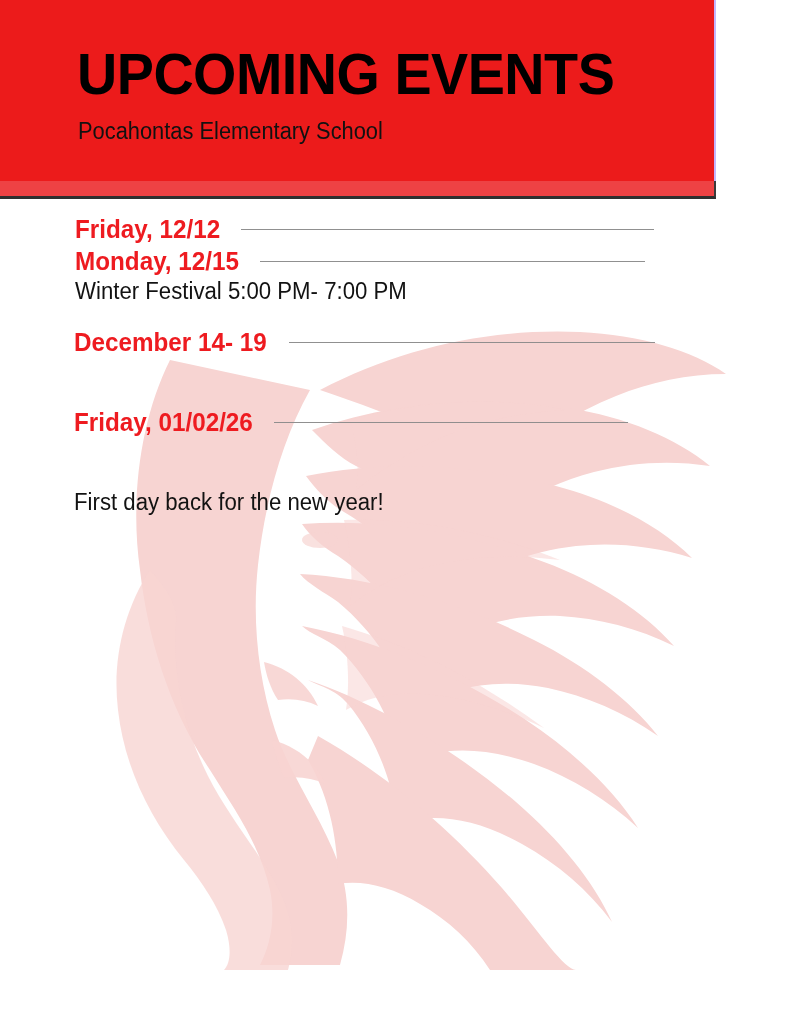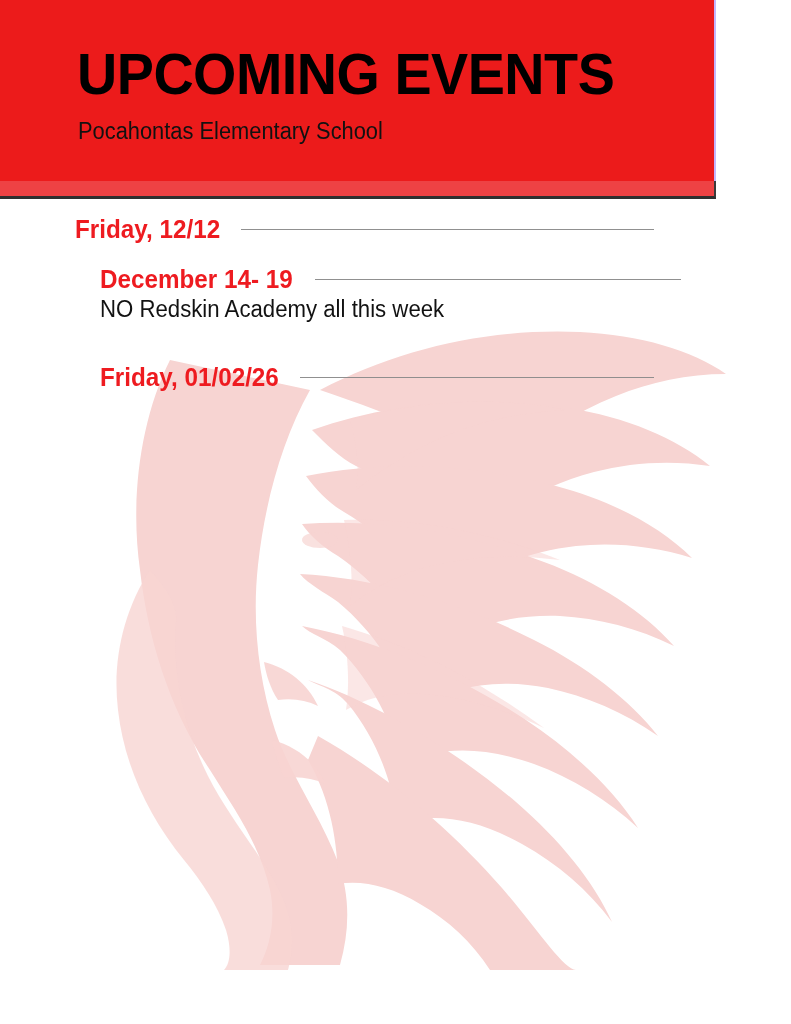--- a/index.html
+++ b/index.html
@@ -136,24 +136,24 @@
     font-family: "Liberation Sans Narrow", "Liberation Sans", sans-serif;
     font-size: 23px;
     line-height: 31px;
     color: #121212;
     white-space: nowrap;
     transform: scaleX(0.965);
     transform-origin: left center;
   }
 
   
-  .indent-1 { padding-left: 100px; }
+  .indent-1 { padding-left: 74px; }
   .gap-top-sm { margin-top: 2px; }
   .gap-top-md { margin-top: 20px; }
-  .gap-top-lg { margin-top: 37px; }
+  .gap-top-lg { margin-top: 50px; }
 </style>
 </head>
 <body>
 
 <div id="flyer" style="background: rgb(255, 255, 255);">
 
   <div id="watermark">
     <svg viewBox="0 0 730 700" preserveAspectRatio="none" aria-hidden="true">
       <g fill="#f7d4d2">
 
@@ -190,36 +190,45 @@
     <div id="header-strip" style="background: rgb(238, 66, 68);"></div>
   </div>
 
   <div id="events">
       <div class="event-block ">
         <div class="event-heading-row">
           <div class="event-date" style="color: rgb(238, 27, 32);">Friday, 12/12</div>
           <div class="rule" style="width: 413px; border-top-color: rgb(138, 138, 138);"></div>
         </div>
       </div>
+      <div class="event-block gap-top-sm">
+        <div class="event-heading-row">
+          <div class="event-date" style="color: rgb(238, 27, 32);">Monday, 12/15</div>
+          <div class="rule" style="width: 385px; border-top-color: rgb(138, 138, 138);"></div>
+        </div>
+        <ul class="event-lines">
+          <li style="color: rgb(18, 18, 18);">Winter Festival 5:00 PM- 7:00 PM</li>
+        </ul>
+      </div>
       <div class="event-block gap-top-md indent-1">
         <div class="event-heading-row">
           <div class="event-date" style="color: rgb(238, 27, 32);">December 14- 19</div>
           <div class="rule" style="width: 366px; border-top-color: rgb(138, 138, 138);"></div>
         </div>
-        <ul class="event-lines">
-          <li style="color: rgb(18, 18, 18);">NO Redskin Academy all this week</li>
-        </ul>
       </div>
       <div class="event-block gap-top-md indent-1">
       </div>
       <div class="event-block gap-top-lg indent-1">
         <div class="event-heading-row">
           <div class="event-date" style="color: rgb(238, 27, 32);">Friday, 01/02/26</div>
           <div class="rule" style="width: 354px; border-top-color: rgb(138, 138, 138);"></div>
         </div>
       </div>
       <div class="event-block gap-top-lg indent-1">
       </div>
       <div class="event-block gap-top-lg indent-1">
+        <ul class="event-lines">
+          <li style="color: rgb(18, 18, 18);">First day back for the new year!</li>
+        </ul>
       </div>
     </div>
 
 </div>
 
 </body></html>

